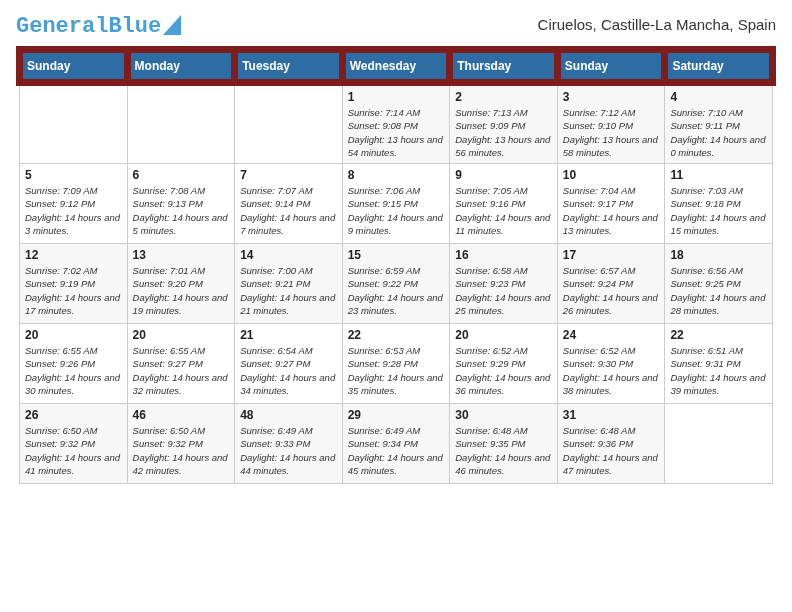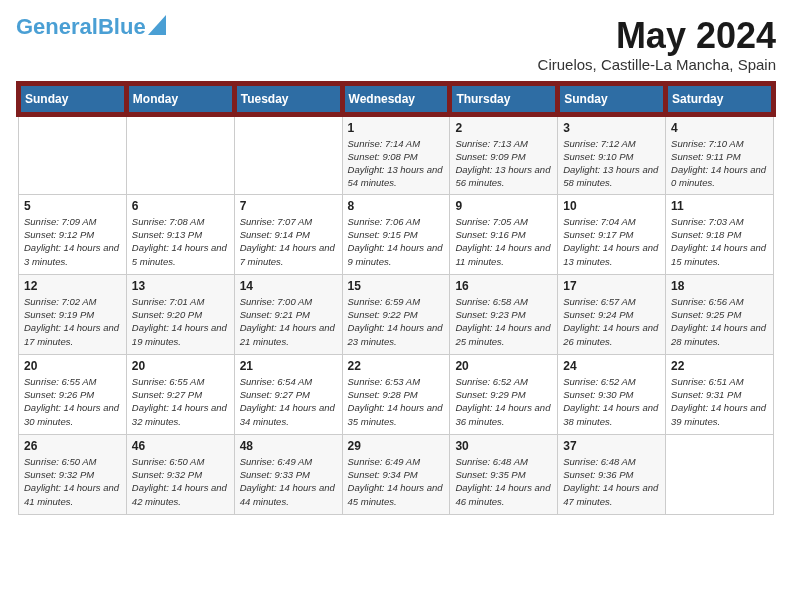--- a/index.html
+++ b/index.html
@@ -13,20 +13,21 @@
     .header {
       display: flex;
       justify-content: space-between;
       align-items: flex-start;
       margin-bottom: 8px;
     }
     .logo {
       display: flex;
       flex-direction: column;
       align-items: center;
+      font-family: Liberation Mono, monospace;
     }
     .logo-text {
       font-size: 22px;
       font-weight: bold;
       color: #1a3a6b;
       line-height: 1;
     }
     .logo-text span {
       color: #4a9fd4;
     }
@@ -48,21 +49,21 @@
       border-collapse: collapse;
       table-layout: fixed;
     }
     thead tr th {
       background-color: #2e6da4;
       color: #fff;
       font-size: 12px;
       font-weight: bold;
       padding: 6px 4px;
       text-align: left;
-      border: 5px solid #7f1d1d;
+      border: 7px solid #7f1d1d;
     }
     tbody tr td {
       vertical-align: top;
       border: 1px solid #ccc;
       padding: 4px 5px;
       font-size: 10px;
       color: #222;
       height: 80px;
       background: #fff;
     }
@@ -93,21 +94,20 @@
     <div style="display:flex;align-items:center;">
       <span class="logo-text">
         <span>General</span><span style="color:#4a9fd4">Blue</span>
       </span>
       <svg width="18" height="20" viewBox="0 0 18 20" style="margin-left:2px;margin-top:-4px">
         <polygon points="0,20 18,20 18,0" fill="#4a9fd4"></polygon>
       </svg>
     </div>
   </div>
   <div class="title-block">
-    <div class="month-title">May 2024</div>
     <div class="location">Ciruelos, Castille-La Mancha, Spain</div>
   </div>
 </div>
 
 <table>
   <thead>
     <tr id="weekday-header">
         <th>Sunday</th>
         <th>Monday</th>
         <th>Tuesday</th>
@@ -244,19 +244,19 @@
         </td>
         <td>
           <span class="day-num">29</span>
           <div class="day-info">Sunrise: 6:49 AM<br>Sunset: 9:34 PM<br>Daylight: 14 hours and 45 minutes.</div>
         </td>
         <td>
           <span class="day-num">30</span>
           <div class="day-info">Sunrise: 6:48 AM<br>Sunset: 9:35 PM<br>Daylight: 14 hours and 46 minutes.</div>
         </td>
         <td>
-          <span class="day-num">37</span>
+          <span class="day-num">31</span>
           <div class="day-info">Sunrise: 6:48 AM<br>Sunset: 9:36 PM<br>Daylight: 14 hours and 47 minutes.</div>
         </td>
         <td class="empty-cell"></td>
       </tr>
     </tbody>
 </table>
 
 </body></html>

